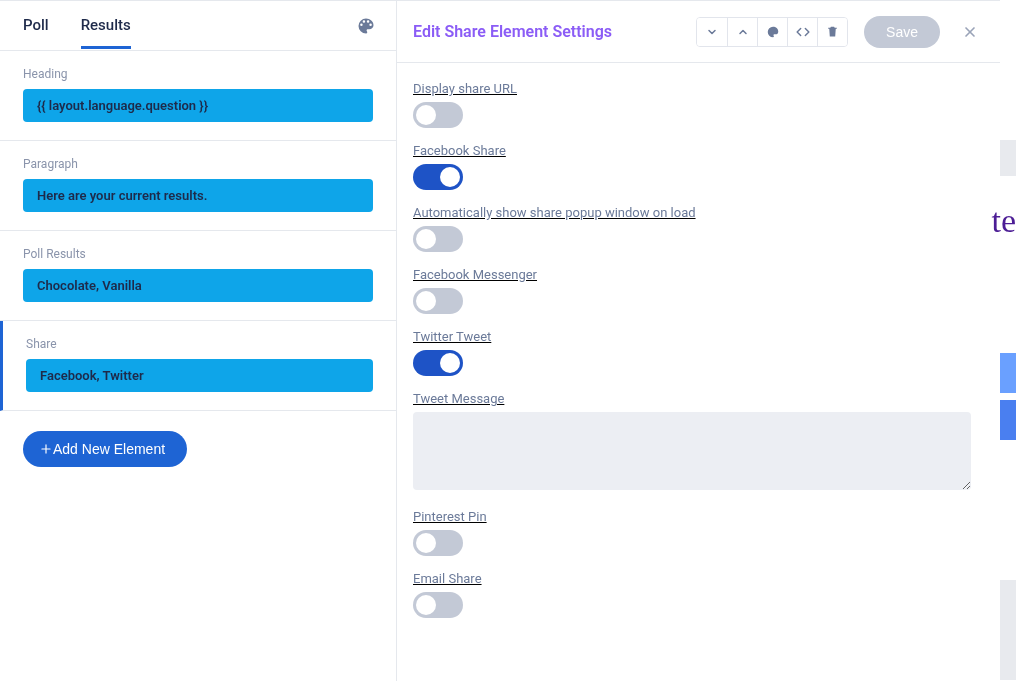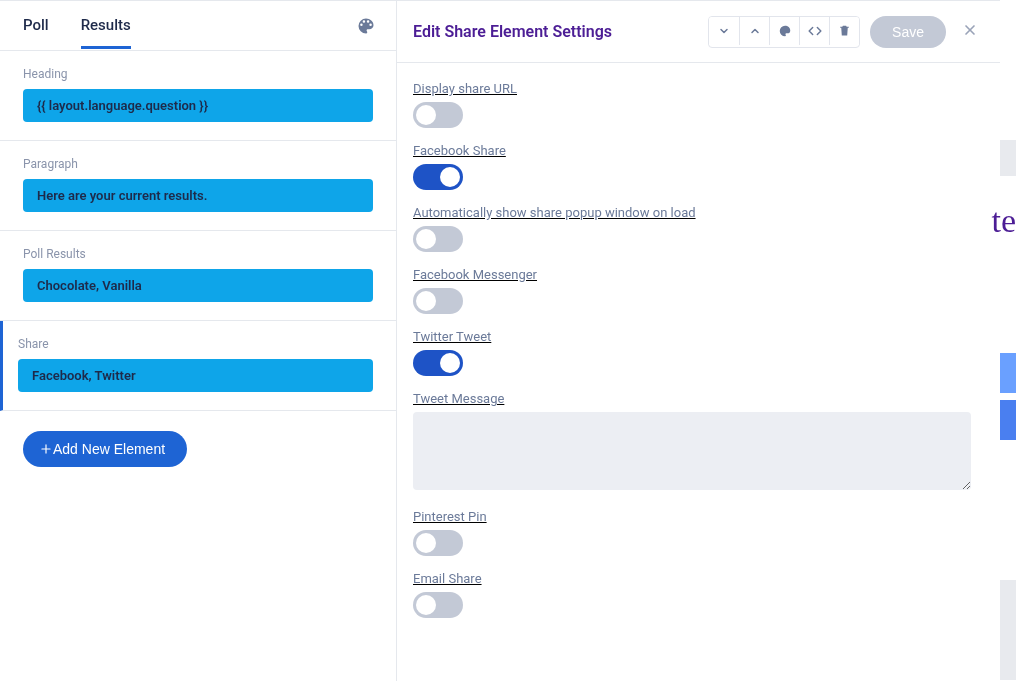--- a/index.html
+++ b/index.html
@@ -48,21 +48,21 @@
     top: 50%;
     transform: translateY(-50%);
     width: 20px; height: 20px;
     color: #6b7a99;
     cursor: pointer;
   }
   .section {
     border-bottom: 1px solid #e5e8ed;
     padding: 16px 23px 18px;
   }
-  .section.active { border-left: 3px solid #1e64d4; padding-left: 15px; }
+  .section.active { border-left: 3px solid #1e64d4; padding-left: 23px; }
   .section-label {
     font-size: 12px;
     color: #8a94ab;
     margin-bottom: 8px;
     display: block;
   }
   .section-value {
     background: #0ea5e9;
     border-radius: 4px;
     padding: 9px 14px;
@@ -98,26 +98,27 @@
   .right-header {
     display: flex;
     align-items: center;
     padding: 0 16px;
     border-bottom: 1px solid #e5e8ed;
     height: 62px;
   }
   .right-title {
     font-size: 16px;
     font-weight: 600;
-    color: #4c1d95;
+    color: #8b5cf6;
     flex: 1;
   }
   .hdr-controls {
     display: flex;
-    gap: 0;
+    align-items: center;
+    gap: 6px;
     padding-left: 12px;
   }
   .seg {
     display: flex;
     border: 1px solid #e2e5ec;
     border-radius: 4px;
     overflow: hidden;
     margin-right: 10px;
   }
   .seg-btn {

